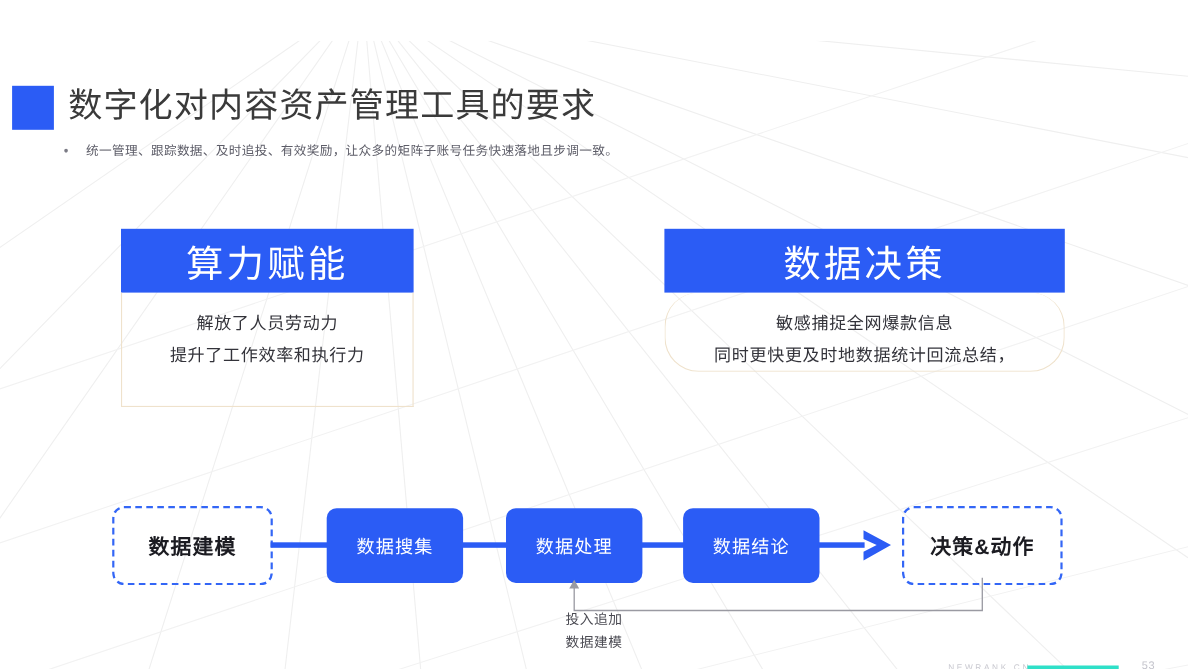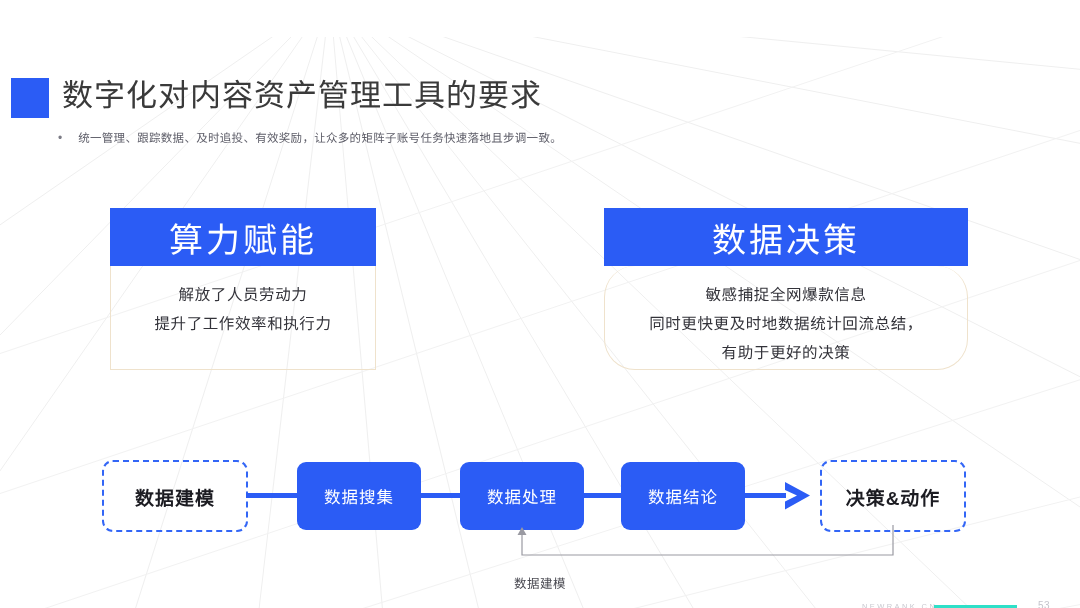--- a/index.html
+++ b/index.html
@@ -97,21 +97,21 @@
     font-size: 15.5px;
     line-height: 29px;
     color: #33333a;
     letter-spacing: 0.6px;
     white-space: nowrap;
   }
 
   #card-left  { left: 110px; top: 171px; width: 266px; }
   #card-left  .card-body { height: 104px; }
   #card-right { left: 604px; top: 171px; width: 364px; }
-  #card-right .card-body { height: 104px; border-radius: 31px; }
+  #card-right .card-body { height: 72px; border-radius: 31px; }
 
   
   #flow {
     position: absolute;
     left: 0;
     top: 400px;
     width: 1036px;
     height: 170px;
   }
   .flow-box {
@@ -265,21 +265,20 @@
       <div class="card-line">解放了人员劳动力</div>
       <div class="card-line">提升了工作效率和执行力</div>
     </div>
   </div>
 
   <div id="card-right" class="card">
     <div class="card-header">数据决策</div>
     <div class="card-body">
       <div class="card-line">敏感捕捉全网爆款信息</div>
       <div class="card-line">同时更快更及时地数据统计回流总结，</div>
-      <div class="card-line">有助于更好的决策</div>
     </div>
   </div>
 
   <div id="flow">
 
     <div id="flow-box-0" class="flow-box dashed">
       <span>数据建模</span>
     </div>
     <div id="conn-0" class="connector"></div>
 
@@ -304,20 +303,21 @@
 
     <div id="flow-box-4" class="flow-box dashed">
       <span>决策&amp;动作</span>
     </div>
 
     <svg id="feedback-loop" viewBox="0 0 420 42" xmlns="http://www.w3.org/2000/svg">
       <path d="M393 0 L393 30 L22 30 L22 8" stroke="#9a9aa2" stroke-width="1.2" fill="none"></path>
       <path d="M22 2 L17.5 10 L26.5 10 Z" fill="#9a9aa2"></path>
     </svg>
 
+    <div id="loop-label-0" class="loop-label">投入追加</div>
     <div id="loop-label-1" class="loop-label">数据建模</div>
   </div>
 
   <div id="footer">
     <div id="footer-brand">NEWRANK.CN</div>
     <div id="footer-bar"></div>
     <div id="footer-page">53</div>
   </div>
 
 </div>

